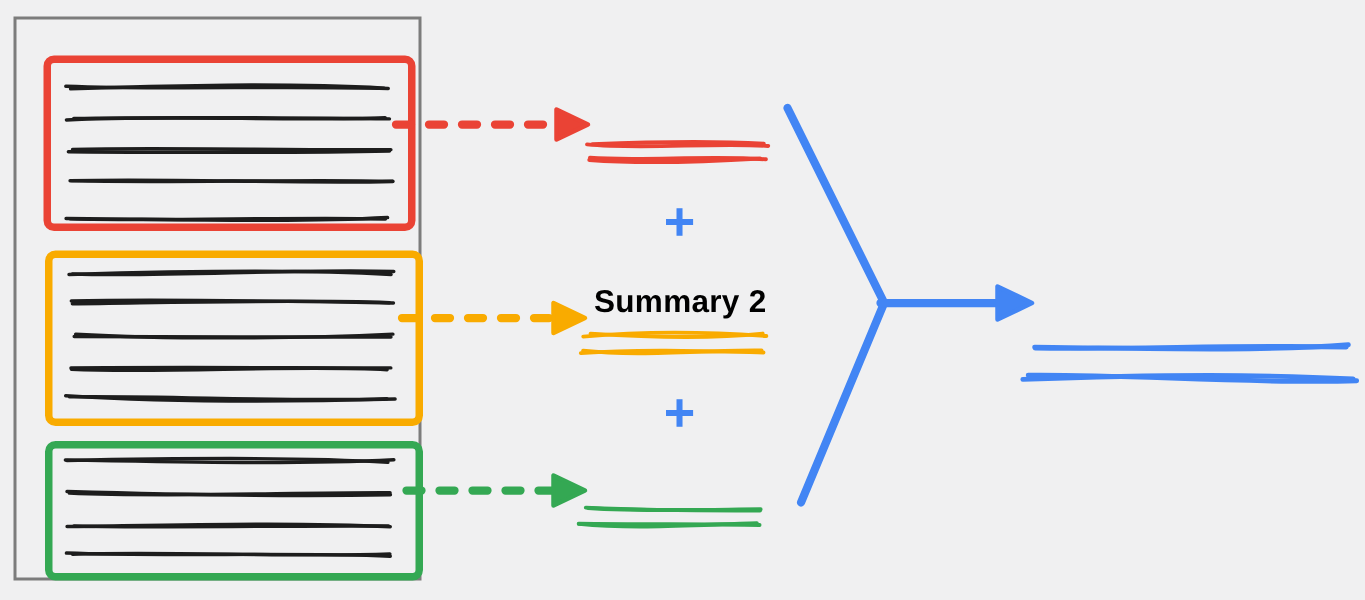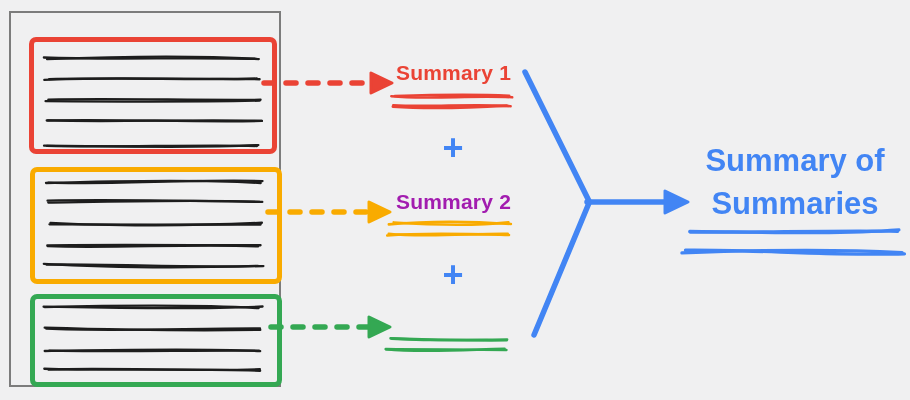--- a/index.html
+++ b/index.html
@@ -25,21 +25,21 @@
   .chunk-3 { left: 19px; top: 281px; width: 252px; height: 93px;  border: 5px solid #34a853; }
   .overlay { position: absolute; left: 0; top: 0; pointer-events: none; }
   .sum-label {
     position: absolute;
     font-size: 21px;
     font-weight: 700;
     letter-spacing: .2px;
     white-space: nowrap;
   }
   .s1 { left: 396px; top: 61px;  color: #ea4335; }
-  .s2 { left: 396px; top: 190px; color: #a21caf; }
+  .s2 { left: 396px; top: 190px; color: #000000; }
   .s3 { left: 394px; top: 302px; color: #34a853; }
   .plus {
     position: absolute;
     width: 34px; height: 36px;
     display: flex; align-items: center; justify-content: center;
     font-size: 36px; font-weight: 700;
     color: #4285f4;
   }
   .p1 { left: 436px; top: 130px; }
   .p2 { left: 436px; top: 257px; }
@@ -137,24 +137,19 @@
         <path d="M 385.7882458847737 349.1232381687243 C 424.7 349.7187757201646, 472.3 349.32769290123457, 506.37344821673526 349.9661908436214" stroke="#34a853" stroke-width="2.6" fill="none" stroke-linecap="round"></path>
       </g>
     <g id="scribble-final">
         <path d="M 689.7416666666667 231.411951303155 C 750.3 231.88958161865568, 834.7 234.85826131687242, 898.9132887517147 229.84453017832647" stroke="#4285f4" stroke-width="3.2" fill="none" stroke-linecap="round"></path>
         <path d="M 690.1858281893004 232.0669924554184 C 750.3 233.0726474622771, 834.7 229.75367283950618, 897.4994255829904 231.36376886145405" stroke="#4285f4" stroke-width="3.2" fill="none" stroke-linecap="round"></path>
         <path d="M 685.4540637860082 250.12944101508916 C 749.8 249.30756515775033, 836.2 256.323158436214, 904.4651920438957 253.8459705075446" stroke="#4285f4" stroke-width="3.2" fill="none" stroke-linecap="round"></path>
         <path d="M 681.8797067901235 252.9326303155007 C 749.8 250.32766803840877, 836.2 249.10005144032922, 902.143921467764 252.6244684499314" stroke="#4285f4" stroke-width="3.2" fill="none" stroke-linecap="round"></path>
       </g>
   </svg>
 
-  <div class="sum-label s1">Summary 1</div>
   <div class="sum-label s2">Summary 2</div>
 
   <div class="plus p1">+</div>
   <div class="plus p2">+</div>
 
-  <div class="final-label">
-    <div>Summary of</div>
-    <div>Summaries</div>
-  </div>
 
 </div>
 
 </body></html>

